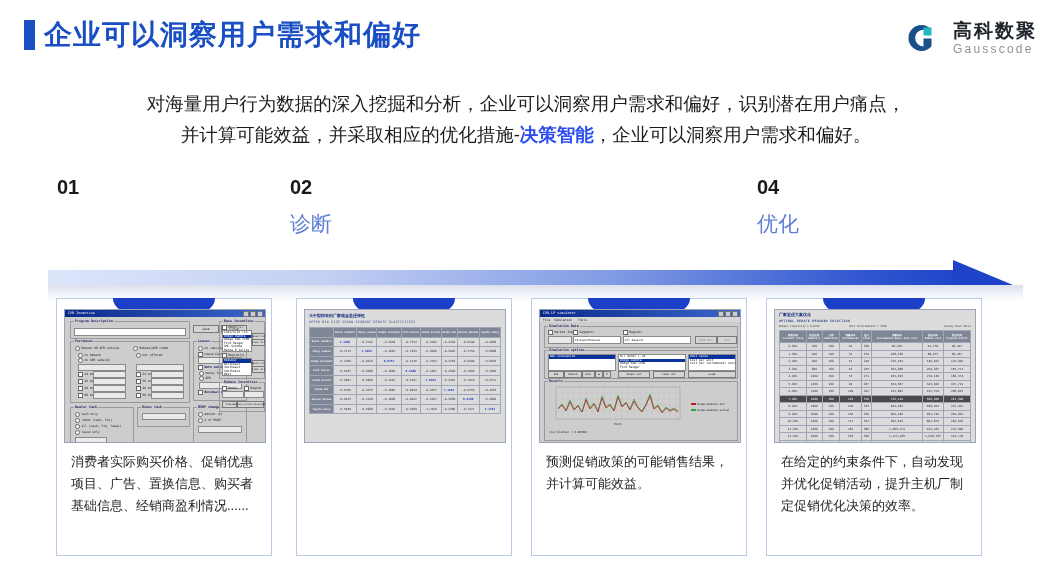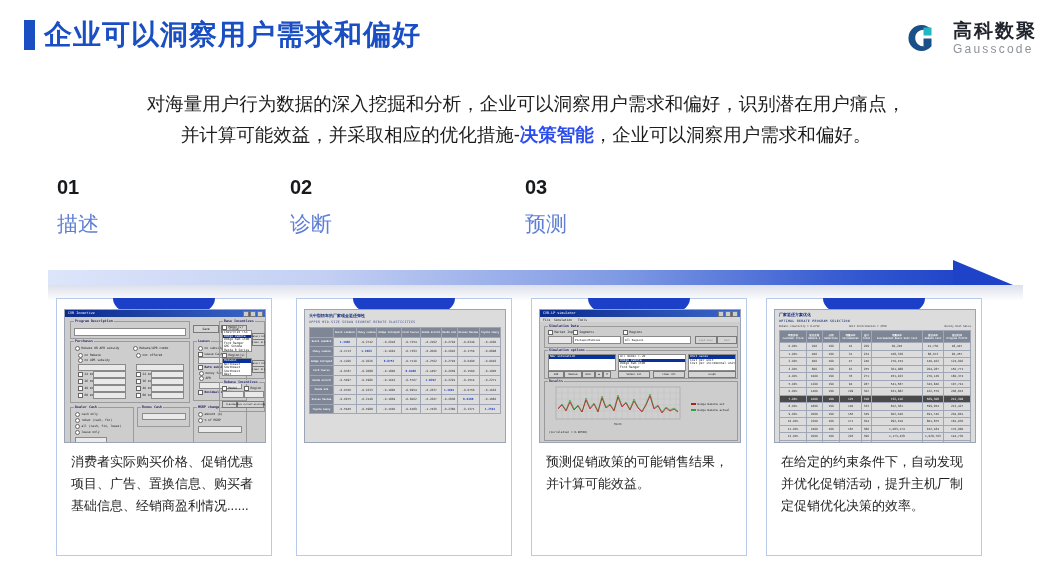--- a/index.html
+++ b/index.html
@@ -116,29 +116,28 @@
   </div>
 
   <div class="para">
     <span>对海量用户行为数据的深入挖掘和分析，企业可以洞察用户需求和偏好，识别潜在用户痛点，</span><br>
     <span>并计算可能效益，并采取相应的优化措施-</span><span class="hl">决策智能</span><span>，企业可以洞察用户需求和偏好。</span>
   </div>
 
   <div class="steps">
     <div class="step" style="left:57px">
       <div class="num">01</div>
-      <div class="lbl">描述</div>
     </div>
     <div class="step" style="left:290px">
       <div class="num">02</div>
       <div class="lbl">诊断</div>
     </div>
-    <div class="step" style="left:525px">
-      <div class="num">03</div>
-      <div class="lbl">预测</div>
+    <div class="step" style="left:757px">
+      <div class="num">04</div>
+      <div class="lbl">优化</div>
     </div>
   </div>
 
   <div class="arrow-wrap">
     <div class="arrow-shadow"></div>
     <div class="arrow-shaft"></div>
     <div class="arrow-head"></div>
   </div>
 
   <div class="cards">

